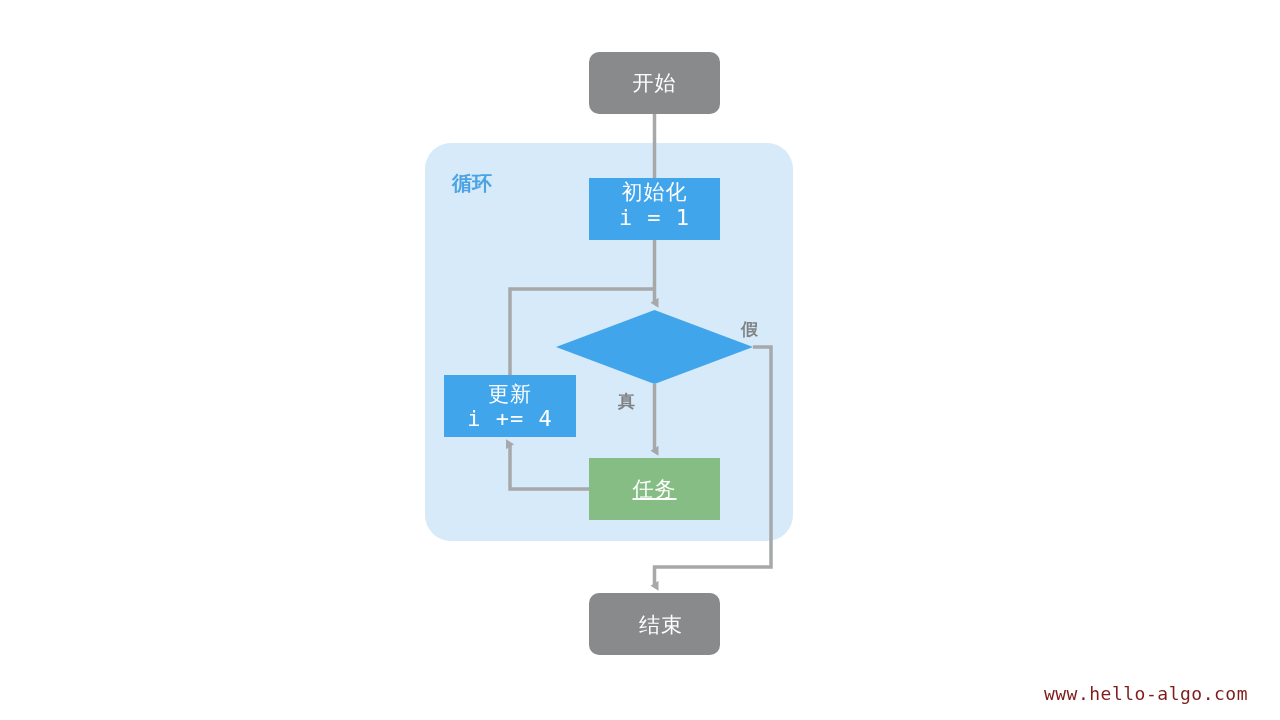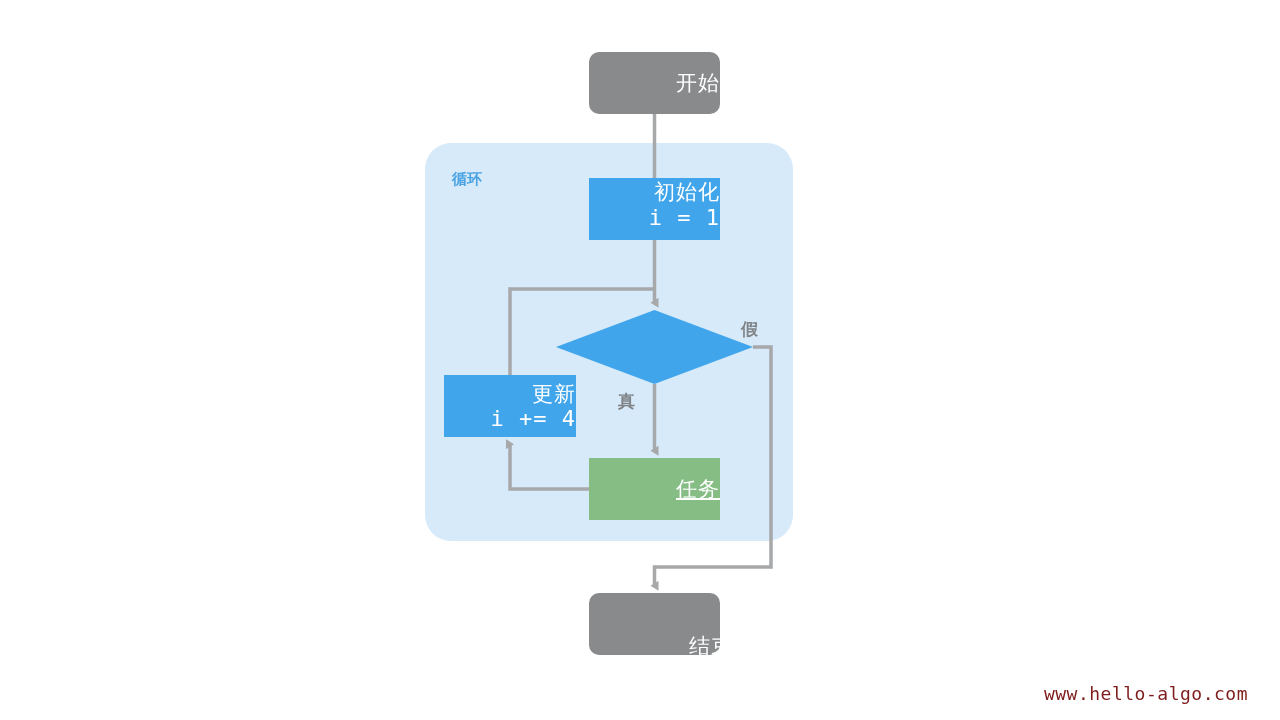--- a/index.html
+++ b/index.html
@@ -23,21 +23,21 @@
     position: absolute;
     left: 0;
     top: 0;
     width: 1280px;
     height: 720px;
   }
   .node-label {
     position: absolute;
     display: flex;
     flex-direction: column;
-    align-items: flex-end;
+    align-items: center;
     justify-content: center;
     text-align: center;
     color: #ffffff;
     pointer-events: none;
   }
   .lbl-cjk {
     font-family: "DejaVu Sans", "Liberation Sans", sans-serif;
     font-size: 21px;
     line-height: 1.18;
     letter-spacing: 1px;
@@ -53,21 +53,21 @@
     font-family: "DejaVu Sans", "Liberation Sans", sans-serif;
     font-size: 17px;
     font-weight: bold;
     color: #7f8386;
     pointer-events: none;
     white-space: nowrap;
   }
   .group-label {
     position: absolute;
     font-family: "DejaVu Sans", "Liberation Sans", sans-serif;
-    font-size: 15px;
+    font-size: 20px;
     font-weight: bold;
     color: #4ba3e3;
     pointer-events: none;
     white-space: nowrap;
   }
   .watermark {
     position: absolute;
     right: 32px;
     bottom: 16px;
     font-family: "DejaVu Sans Mono", "Liberation Mono", monospace;
@@ -130,21 +130,21 @@
 
   <div class="node-label" style="left:444px; top:375px; width:132px; height:64px;">
     <span class="lbl-cjk">更新</span>
     <span class="lbl-mono">i += 4</span>
   </div>
 
   <div class="node-label" style="left:589px; top:458px; width:131px; height:62px;text-decoration:underline;">
     <span class="lbl-cjk">任务</span>
   </div>
 
-  <div class="node-label" style="left:589px; top:615px; width:144px; height:62px;">
+  <div class="node-label" style="left:589px; top:594px; width:144px; height:62px;">
     <span class="lbl-cjk">结束</span>
   </div>
 
   <div class="edge-label" style="left:618px; top:390px;">真</div>
 
   <div class="edge-label" style="left:741px; top:318px;">假</div>
 
   <div class="watermark">www.hello-algo.com</div>
 
 </div>

